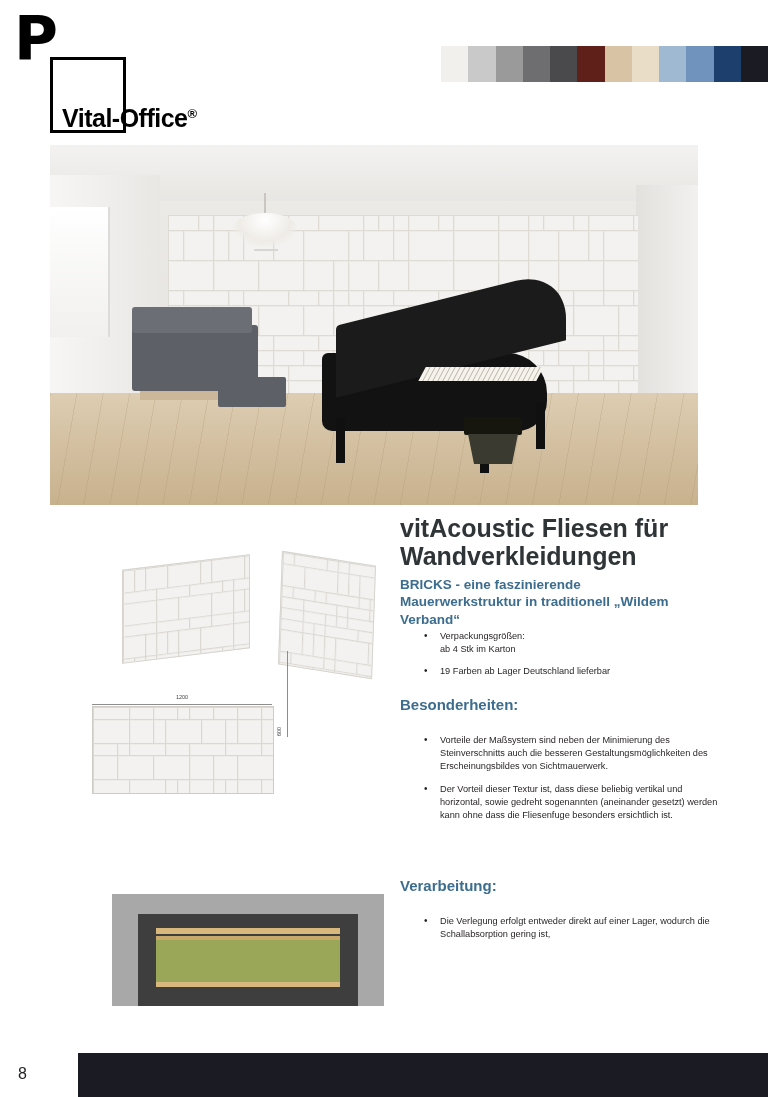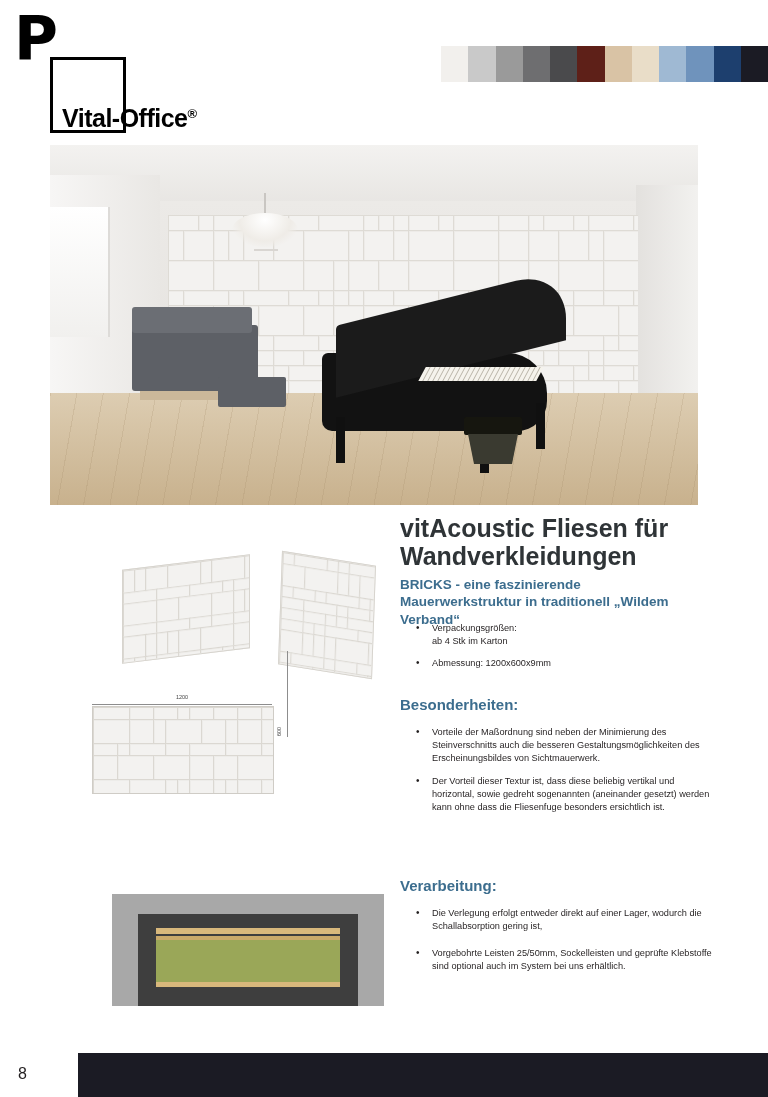--- a/index.html
+++ b/index.html
@@ -230,21 +230,21 @@
     line-height: 1.28;
     color: #3c6d8e;
   }
   .section-head {
     font-size: 15px;
     font-weight: bold;
     color: #3c6d8e;
   }
   .bullets {
     list-style: none;
-    margin: 8px;
+    margin: 16px;
     padding: 0;
   }
   .bullets li {
     position: relative;
     padding-left: 22px;
     margin-bottom: 7px;
     font-size: 9.2px;
     line-height: 1.42;
     color: #231f20;
   }
@@ -617,33 +617,32 @@
   <div class="piano-leg3"></div>
   <div class="piano-bench"></div>
 </div>
 
 <div class="title">vitAcoustic Fliesen für Wandverkleidungen</div>
 <div class="subtitle">BRICKS - eine faszinierende Mauerwerkstruktur in traditionell „Wildem Verband“</div>
 
 <ul class="bullets specs">
   <li style="white-space:pre-line">Verpackungsgrößen:
 ab 4 Stk im Karton</li>
-  <li>Abmessung: 1200x600x9mm</li>
+  <li>19 Farben ab Lager Deutschland lieferbar</li>
 </ul>
 
 <div class="section-head features-head">Besonderheiten:</div>
 <ul class="bullets features">
-  <li>Vorteile der Maßordnung sind neben der Minimierung des Steinverschnitts auch die besseren Gestaltungsmöglichkeiten des Erscheinungsbildes von Sichtmauerwerk.</li>
+  <li>Vorteile der Maßsystem sind neben der Minimierung des Steinverschnitts auch die besseren Gestaltungsmöglichkeiten des Erscheinungsbildes von Sichtmauerwerk.</li>
   <li>Der Vorteil dieser Textur ist, dass diese beliebig vertikal und horizontal, sowie gedreht sogenannten (aneinander gesetzt) werden kann ohne dass die Fliesenfuge besonders ersichtlich ist.</li>
 </ul>
 
 <div class="section-head process-head">Verarbeitung:</div>
 <ul class="bullets process">
   <li>Die Verlegung erfolgt entweder direkt auf einer Lager, wodurch die Schallabsorption gering ist,</li>
-  <li>Vorgebohrte Leisten 25/50mm, Sockelleisten und geprüfte Klebstoffe sind optional auch im System bei uns erhältlich.</li>
 </ul>
 
 <div class="tile-a" id="tileA">
     <i style="left: 0px; top: 0px; width: 11px; height: 22px;"></i>
     <i style="left: 11px; top: 0px; width: 11px; height: 22px;"></i>
     <i style="left: 22px; top: 0px; width: 22px; height: 22px;"></i>
     <i style="left: 44px; top: 0px; width: 33px; height: 22px;"></i>
     <i style="left: 77px; top: 0px; width: 11px; height: 22px;"></i>
     <i style="left: 88px; top: 0px; width: 33px; height: 22px;"></i>
     <i style="left: 121px; top: 0px; width: 5px; height: 22px;"></i>

